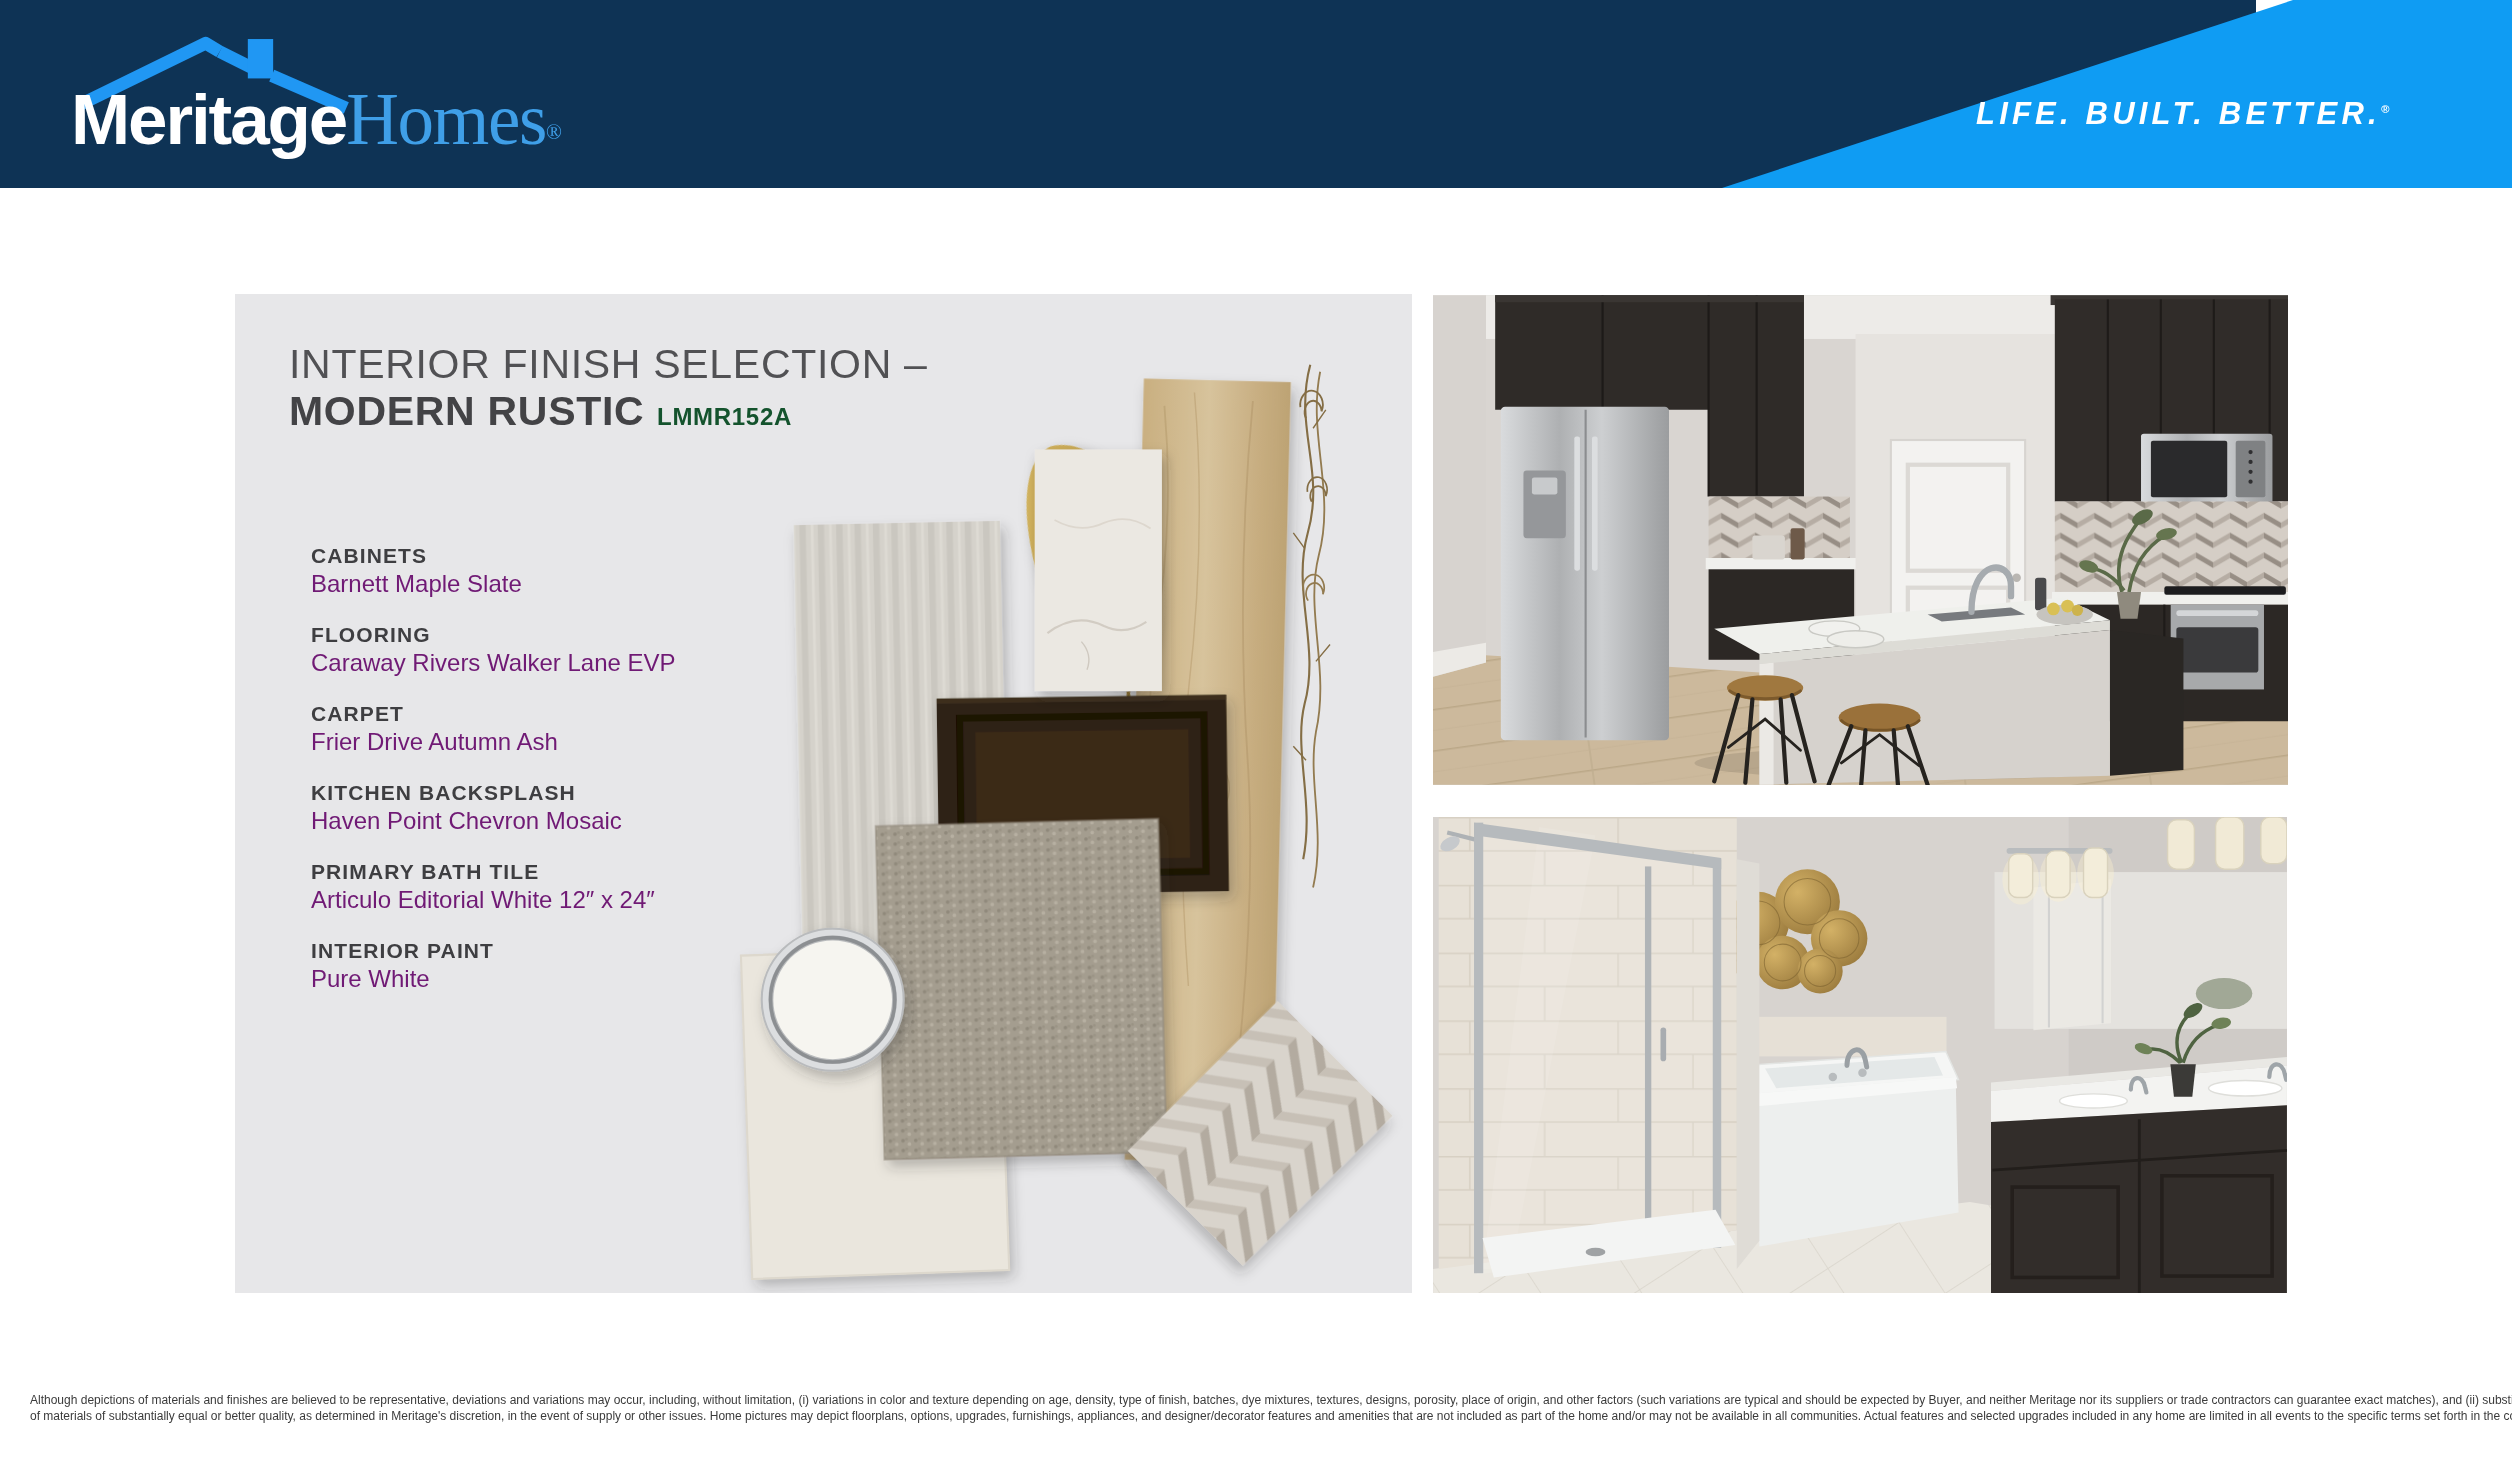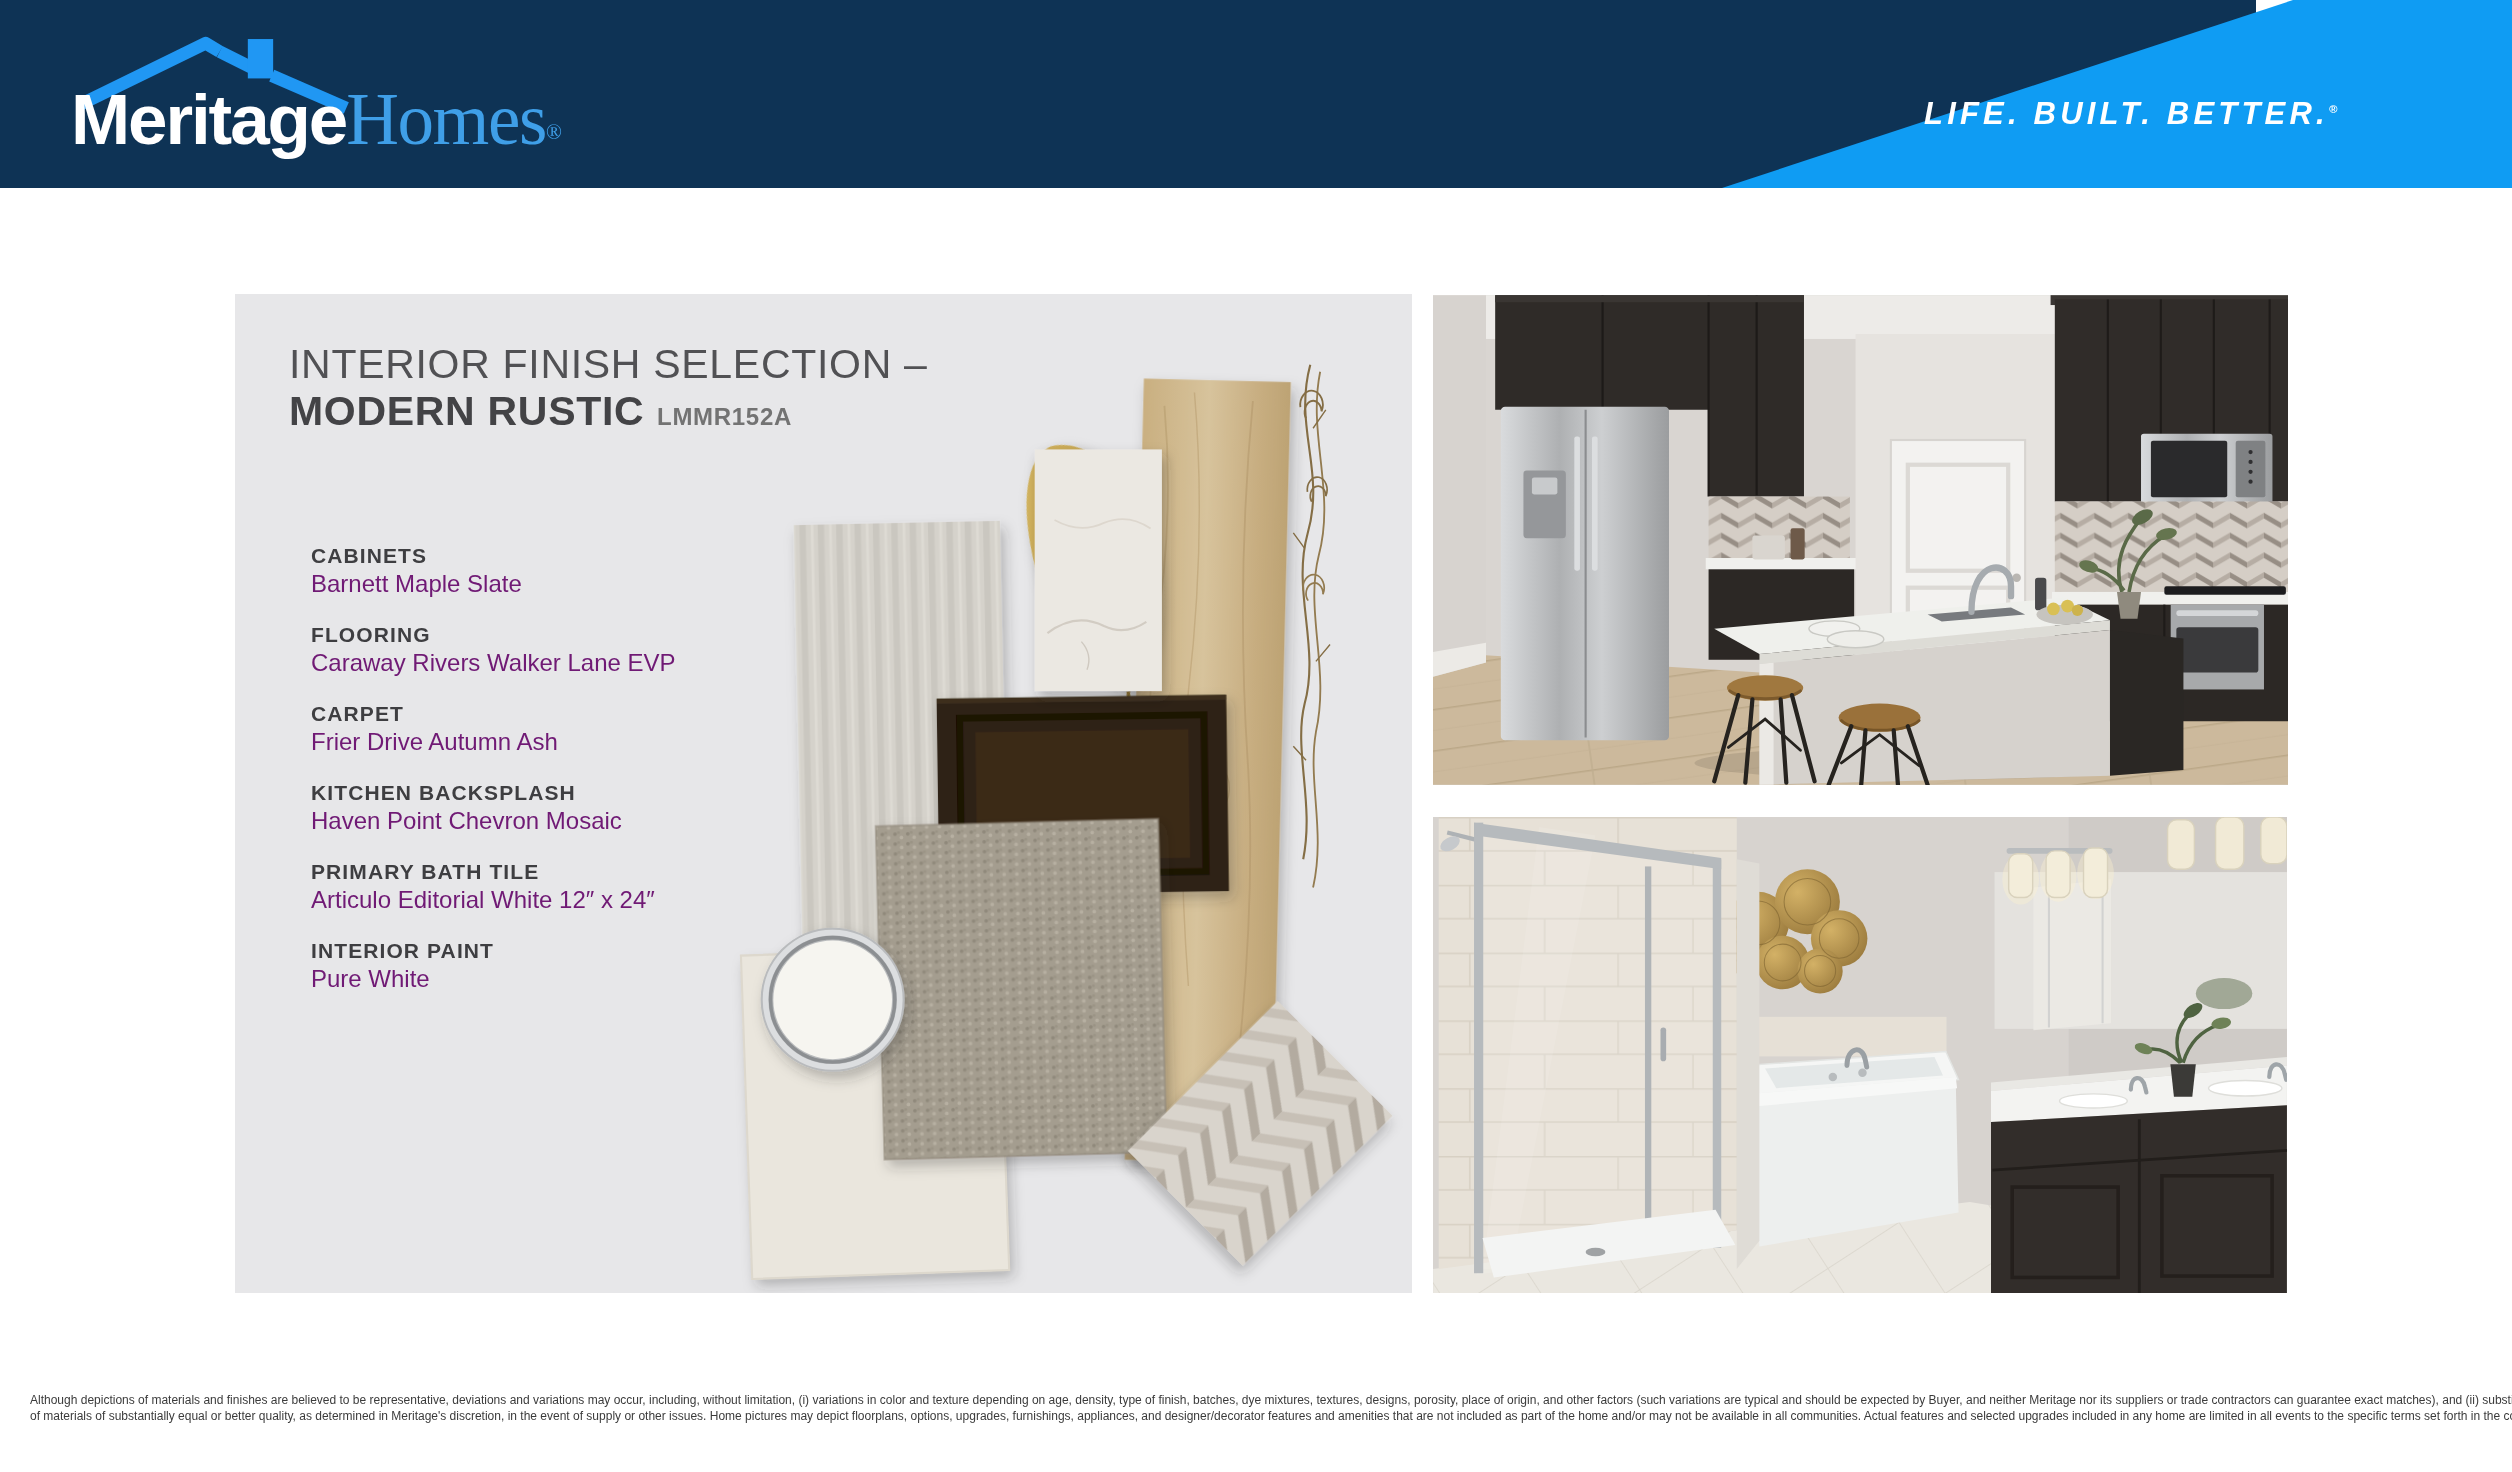--- a/index.html
+++ b/index.html
@@ -11,30 +11,30 @@
   .header{position:absolute;left:0;top:0;width:2256px;height:188px;background:#0e3355;}
   .header-accent{position:absolute;left:0;top:0;width:2512px;height:188px;background:#0f9cf3;
     clip-path:polygon(2293px 0,2512px 0,2512px 188px,1722px 188px);}
   .logo{position:absolute;left:71px;top:31px;width:537px;height:141px;}
   .logo-roof{position:absolute;left:2.8px;top:1.4px;}
   .logo-words{position:absolute;left:0px;top:47px;white-space:nowrap;}
   .word-meritage{font-family:"Liberation Sans",sans-serif;font-weight:bold;font-size:71px;
     color:#ffffff;letter-spacing:-2.1px;}
   .word-homes{font-family:"Liberation Serif",serif;font-size:73px;color:#3f9fe8;letter-spacing:-1.4px;}
   .brand-reg{font-family:"Liberation Serif",serif;font-size:21px;color:#3f9fe8;vertical-align:super;}
-  .tagline{position:absolute;left:1924px;top:96px;color:#ffffff;font-style:italic;font-weight:bold;
+  .tagline{position:absolute;left:1976px;top:96px;color:#ffffff;font-style:italic;font-weight:bold;
     font-size:31px;letter-spacing:4.2px;white-space:nowrap;}
   .tagline sup{font-size:11.3px;letter-spacing:0;}
   
   .panel{position:absolute;left:235px;top:294px;width:1177px;height:999px;background:#e7e7e9;}
   .panel-collage{position:absolute;left:0;top:0;width:1177px;height:999px;}
   .panel-text{position:absolute;left:54px;top:47px;width:495px;}
   .title1{font-size:41px;color:#515154;letter-spacing:0.7px;line-height:47px;white-space:nowrap;}
   .title2{font-size:41px;font-weight:bold;color:#434346;letter-spacing:0.7px;line-height:47px;white-space:nowrap;}
-  .title-code{font-size:24px;font-weight:bold;color:#737373;letter-spacing:0.7px;margin-left:12.7px;}
+  .title-code{font-size:24px;font-weight:bold;color:#14532d;letter-spacing:0.7px;margin-left:12.7px;}
   .sel-list{position:absolute;left:54px;top:249px;width:466px;margin-left:22px;}
   .sel-item{margin-bottom:25.4px;}
   .sel-label{font-weight:bold;font-size:21px;color:#3e3e41;letter-spacing:1.1px;line-height:25.4px;
     margin-bottom:2.8px;white-space:pre-line;}
   .sel-value{font-size:24px;color:#701a75;line-height:25.4px;white-space:pre-line;}
   
   .photo{position:absolute;overflow:hidden;background:#d9d5d1;}
   .photo-kitchen{left:1433px;top:295px;width:855px;height:490px;}
   .photo-bath{left:1433px;top:817px;width:854px;height:476px;}
   .photo svg{display:block;width:100%;height:100%;}

